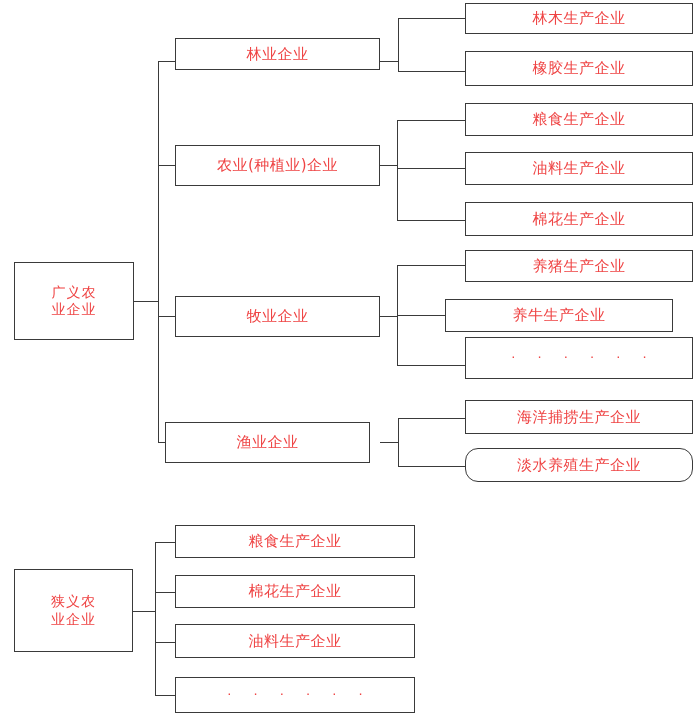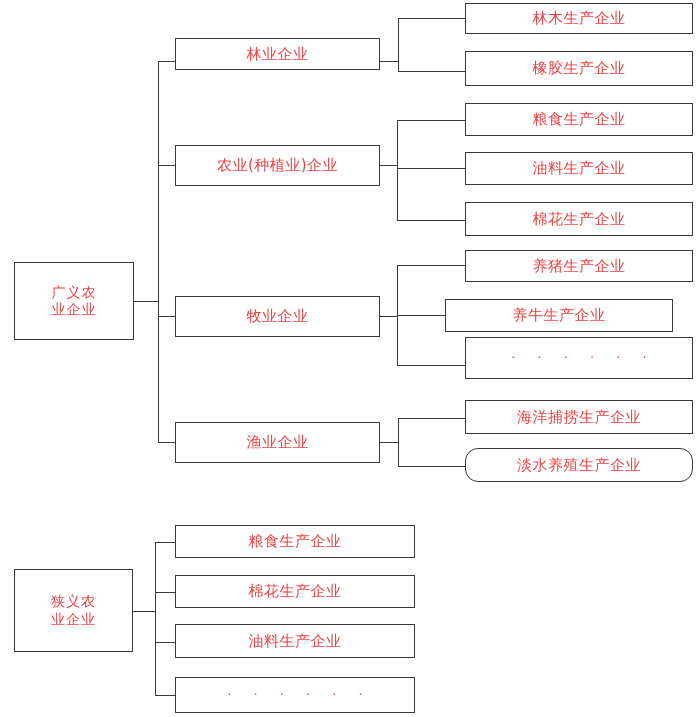--- a/index.html
+++ b/index.html
@@ -80,21 +80,21 @@
   <div class="node" style="left:175px; top:145px; width:205px; height:41px;">
     <span class="label">农业(种植业)企业</span>
   </div>
 
   <div class="line h" style="left:158px; top:316px; width:17px;"></div>
   <div class="node" style="left:175px; top:296px; width:205px; height:41px;">
     <span class="label">牧业企业</span>
   </div>
 
   <div class="line h" style="left:158px; top:442px; width:17px;"></div>
-  <div class="node" style="left:175px; top:422px; width:205px; height:41px;">
+  <div class="node" style="left:165px; top:422px; width:205px; height:41px;">
     <span class="label">渔业企业</span>
   </div>
 
   <div class="line h" style="left:380px; top:61px; width:18px;"></div>
   <div class="line v" style="left:398px; top:18px; height:54px;"></div>
   <div class="line h" style="left:398px; top:18px; width:67px;"></div>
   <div class="line h" style="left:398px; top:71px; width:67px;"></div>
 
   <div class="node" style="left:465px; top:3px; width:228px; height:31px;">
     <span class="label">林木生产企业</span>

